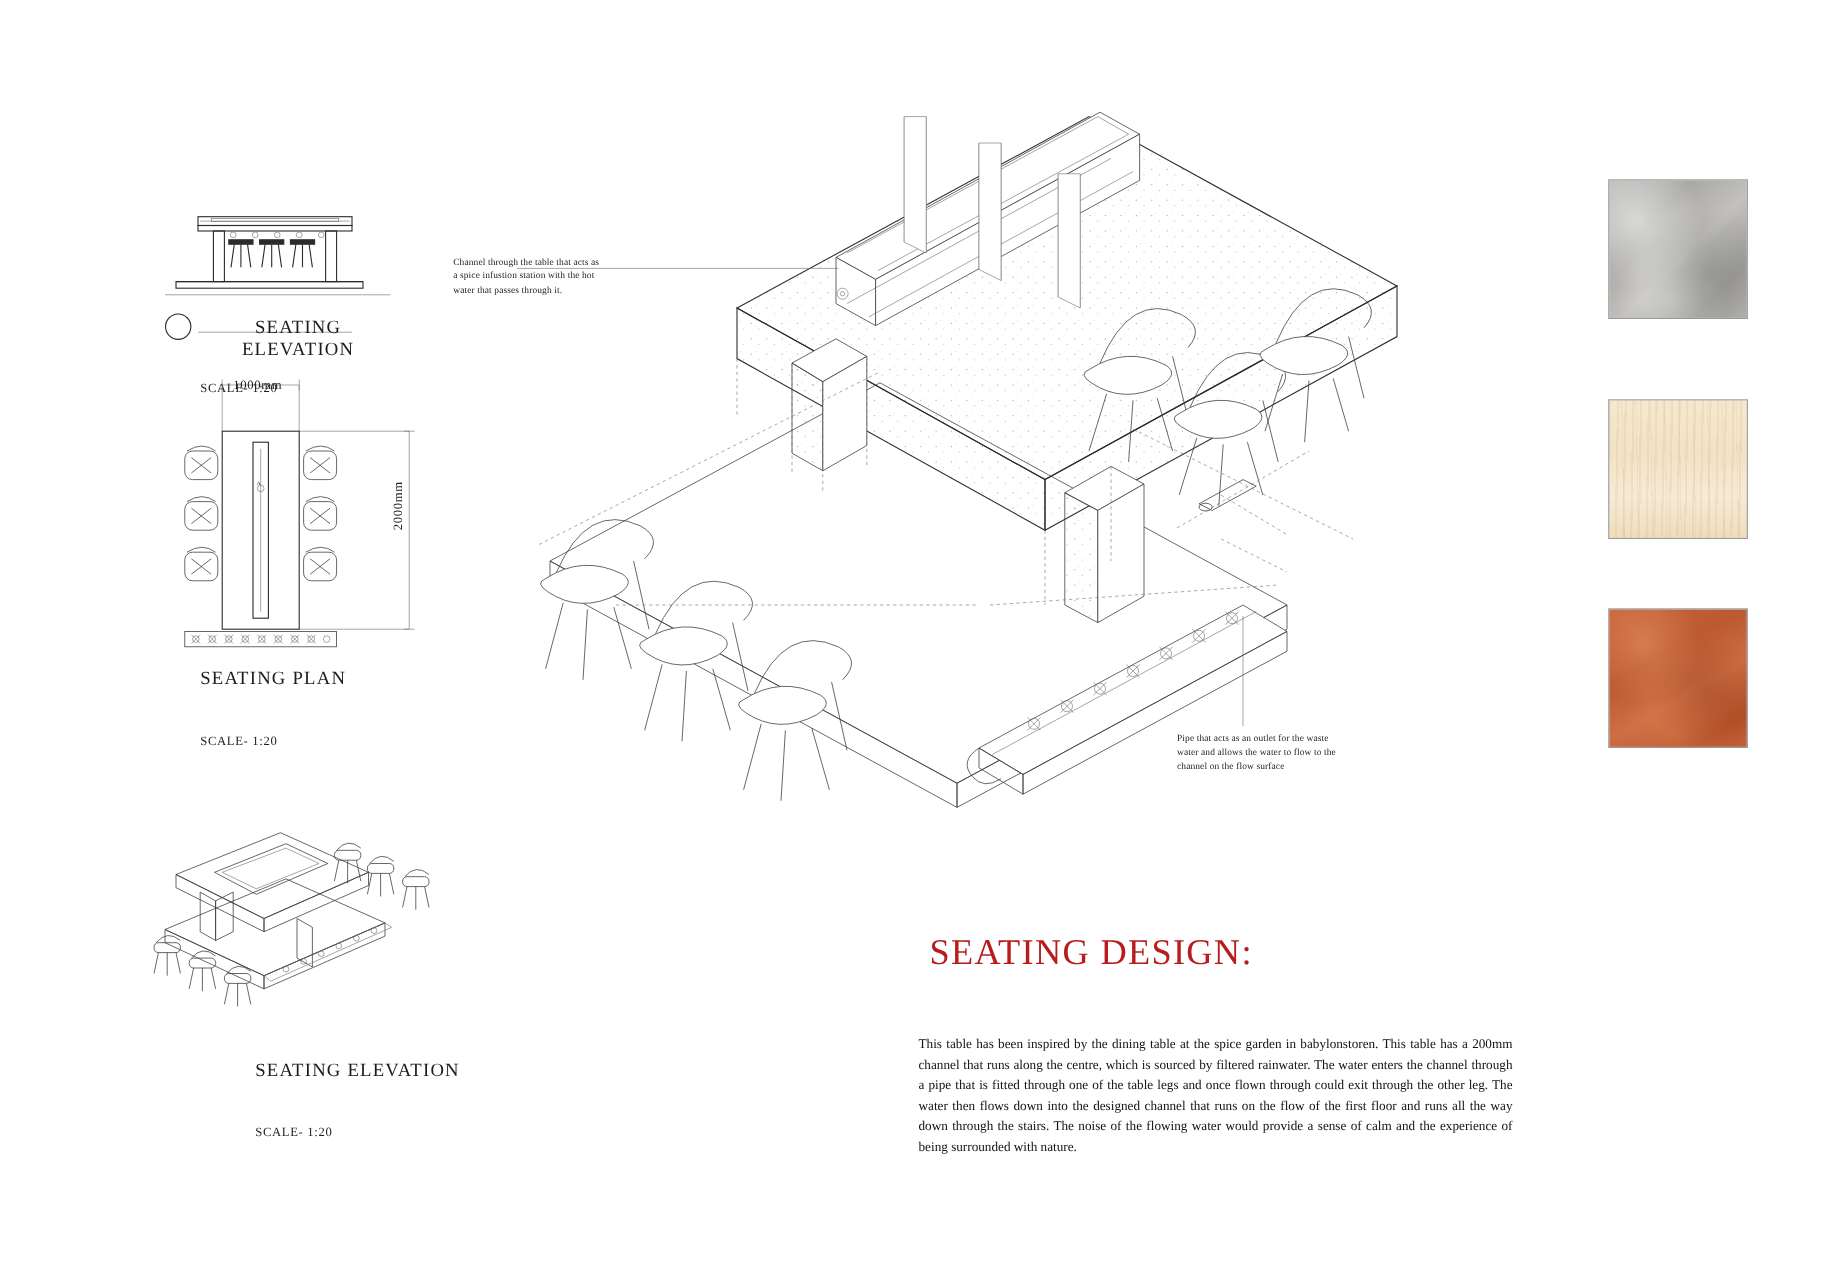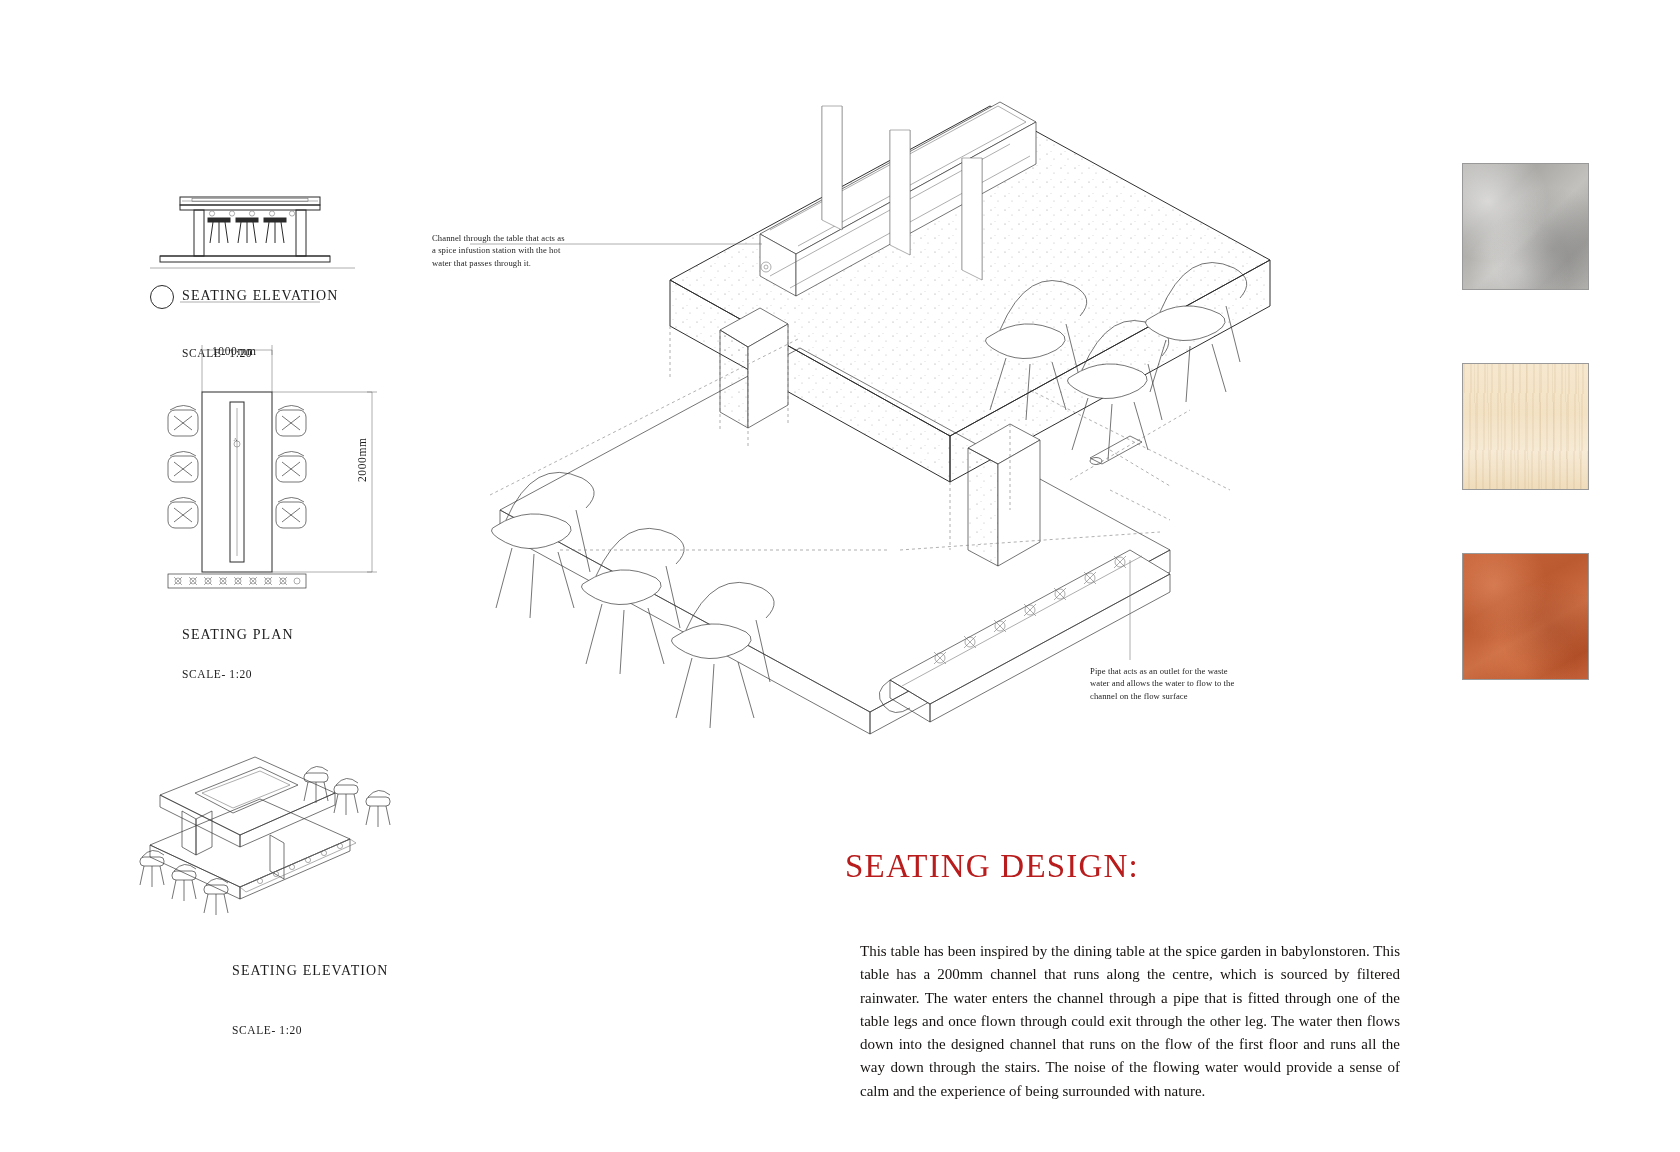--- a/index.html
+++ b/index.html
@@ -29,33 +29,33 @@
   .thin { stroke: #2b2b2b; fill: none; stroke-width: 1; }
   .thinner { stroke: #3a3a3a; fill: none; stroke-width: .7; }
   .hair { stroke: #6a6a6a; fill: none; stroke-width: .55; }
   .dash { stroke: #7a7a7a; fill: none; stroke-width: .6; stroke-dasharray: 3 3; }
 
   
   #elevation-block { left: 150px; top: 185px; width: 210px; height: 140px; }
   #plan-block { left: 160px; top: 332px; width: 240px; height: 320px; }
   #iso-block { left: 120px; top: 735px; width: 320px; height: 280px; }
 
-  .caption-line1 { font-size: 14px; letter-spacing: 1.1px; }
+  .caption-line1 { font-size: 17px; letter-spacing: 1.1px; text-align: center; }
   .caption-line2 { font-size: 11.5px; letter-spacing: .6px; margin-top: 41px; }
 
   
   .bullet-circle {
     width: 22px; height: 22px; border: 1px solid #2b2b2b; border-radius: 50%;
   }
 
   
   #main-drawing { left: 470px; top: 80px; width: 840px; height: 660px; }
 
   
-  .anno { font-size: 8.6px; line-height: 1.45; color: #1d1d1d; letter-spacing: .1px; margin-left: 20px; }
+  .anno { font-size: 8.6px; line-height: 1.45; color: #1d1d1d; letter-spacing: .1px; }
 
   
   .swatch {
     position: absolute;
     left: 1462px;
     width: 125px;
     height: 125px;
     border: 1px solid #999;
   }
   #swatch-concrete { top: 163px; }
@@ -88,24 +88,24 @@
     position: absolute;
     left: 845px;
     top: 848px;
     font-family: "Liberation Serif", serif;
     font-size: 33px;
     letter-spacing: 1.2px;
     color: #b91c1c;
   }
   #body-copy {
     position: absolute;
-    left: 860px;
+    left: 835px;
     top: 940px;
     width: 540px;
-    font-size: 15px;
+    font-size: 12px;
     line-height: 1.55;
     text-align: justify;
     color: #15120f;
   }
 </style>
 </head>
 <body>
 
 <div class="sheet">
 
@@ -233,21 +233,21 @@
         <line x1="89" y1="245" x2="97" y2="253"></line>
           <line x1="97" y1="245" x2="89" y2="253"></line>
         <line x1="104" y1="245" x2="112" y2="253"></line>
           <line x1="112" y1="245" x2="104" y2="253"></line>
         <line x1="119" y1="245" x2="127" y2="253"></line>
           <line x1="127" y1="245" x2="119" y2="253"></line>
       </g>
     </svg>
     <div class="abs label2" style="left:52px; top:13px;">1000mm</div>
     <div class="abs label2" style="left:196px; top:150px; transform: rotate(-90deg); transform-origin: left top;">2000mm</div>
-    <div class="abs caption-line1" style="left:22px; top:275px;margin-top:20px;">SEATING PLAN</div>
+    <div class="abs caption-line1" style="left:22px; top:275px;">SEATING PLAN</div>
     <div class="abs caption-line2" style="left:22px; top:295px;">SCALE- 1:20</div>
   </div>
 
   <div class="abs" id="iso-block">
     <svg width="340" height="290" viewBox="0 0 340 290">
 
       <g class="thinner">
         <path d="M40 60 L135 22 L215 58 L120 100 Z"></path>
         <path d="M40 60 L40 72 L120 112 L120 100 Z"></path>
         <path d="M120 100 L120 112 L215 70 L215 58 Z"></path>

